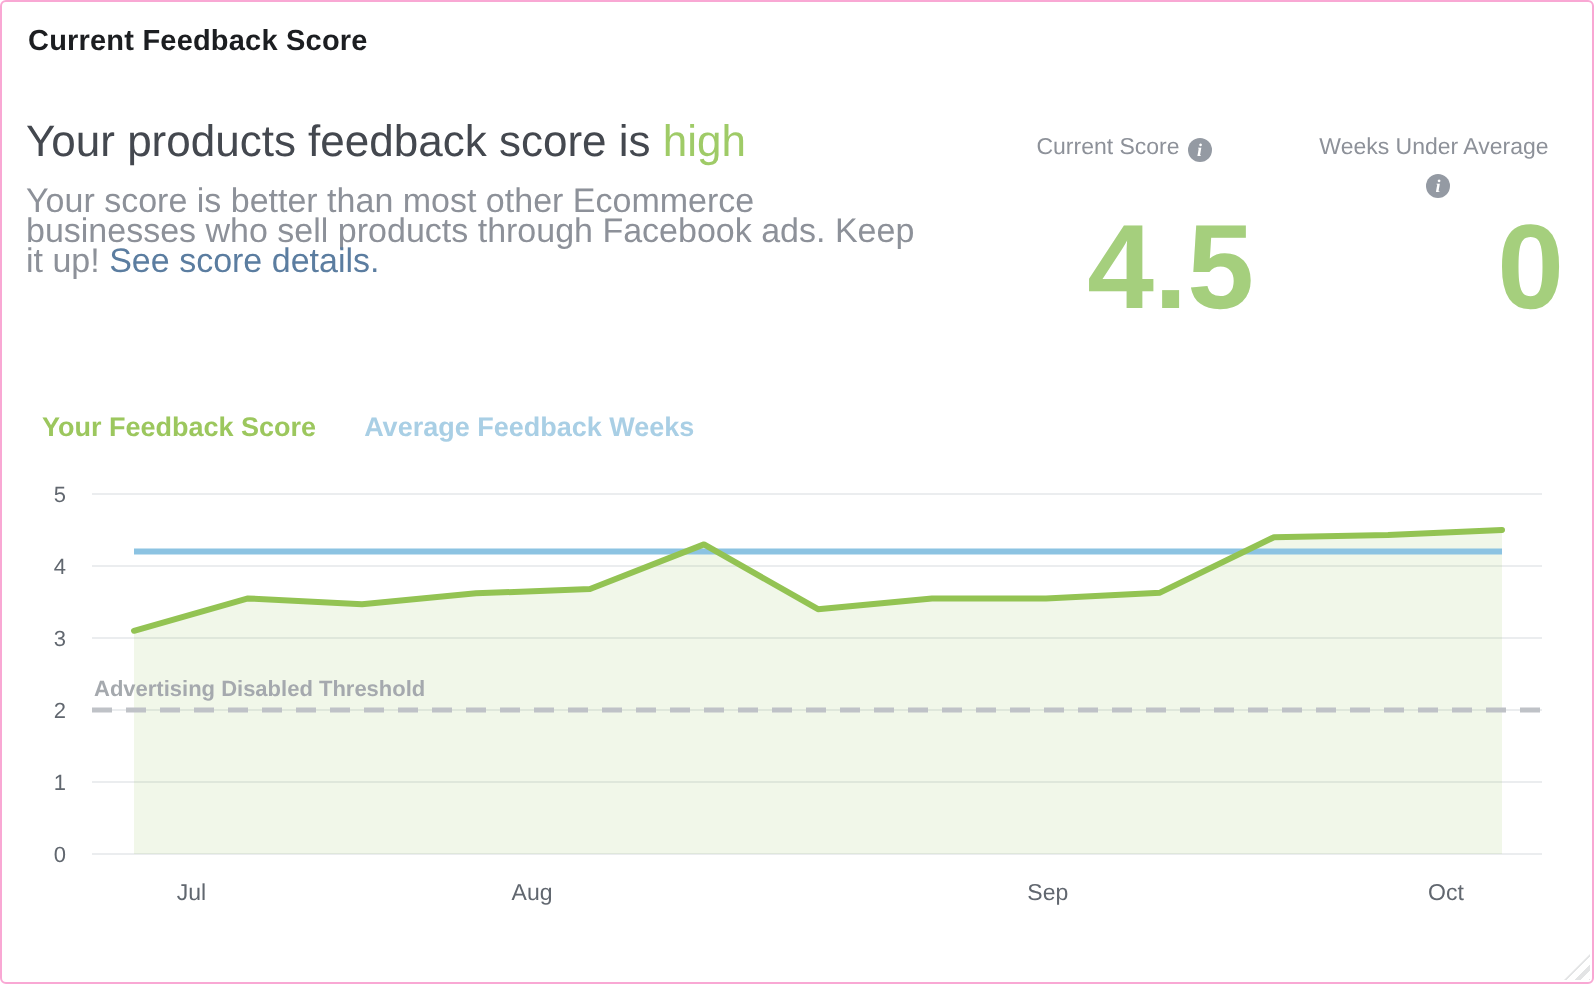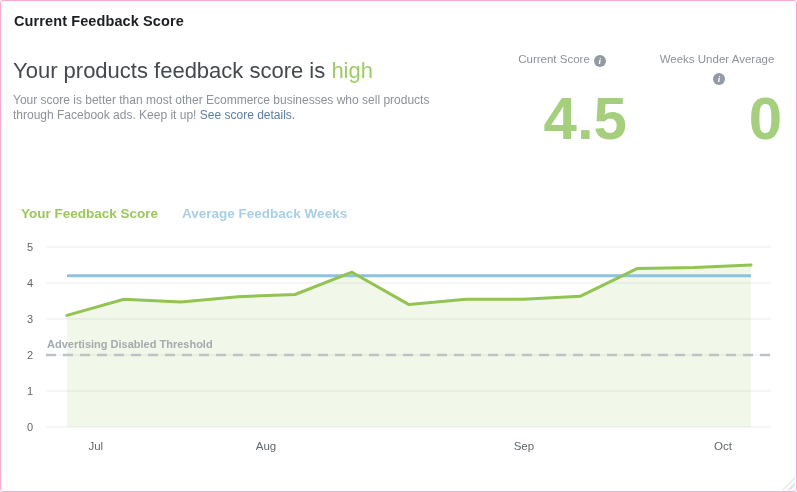--- a/index.html
+++ b/index.html
@@ -12,24 +12,24 @@
     position:absolute; left:13px; top:12px;
     font-size:14.5px; font-weight:700; color:#1c1e21; letter-spacing:.1px;
   }
   .headline {
     position:absolute; left:12px; top:57px;
     font-size:22px; font-weight:400; color:#44484f;
   }
   .headline .status { color:#9fcb67;margin-top:29px; }
   .description {
     position:absolute; left:12px; top:92px; width:448px;
-    font-size:12px; line-height:15px; color:#8d9199;
+    font-size:17px; line-height:15px; color:#8d9199;
   }
   .description a { color:#5b7da0; text-decoration:none; }
-  .stat { position:absolute; top:48px; width:130px; text-align:center; height:110px; }
+  .stat { position:absolute; top:63px; width:130px; text-align:center; height:110px; }
   .stat.current { left:496px; }
   .stat.weeks { left:651px; }
   .stat-label { font-size:11.5px; color:#8d9199; }
   .info-icon {
     display:inline-block; width:12px; height:12px; border-radius:50%;
     background:#949aa3; color:#fff; font-size:9px; font-weight:700; font-style:italic;
     line-height:12px; text-align:center; vertical-align:-1px; margin-left:4px;
     font-family:"Liberation Serif", serif; cursor:pointer;
   }
   .stat-value {

